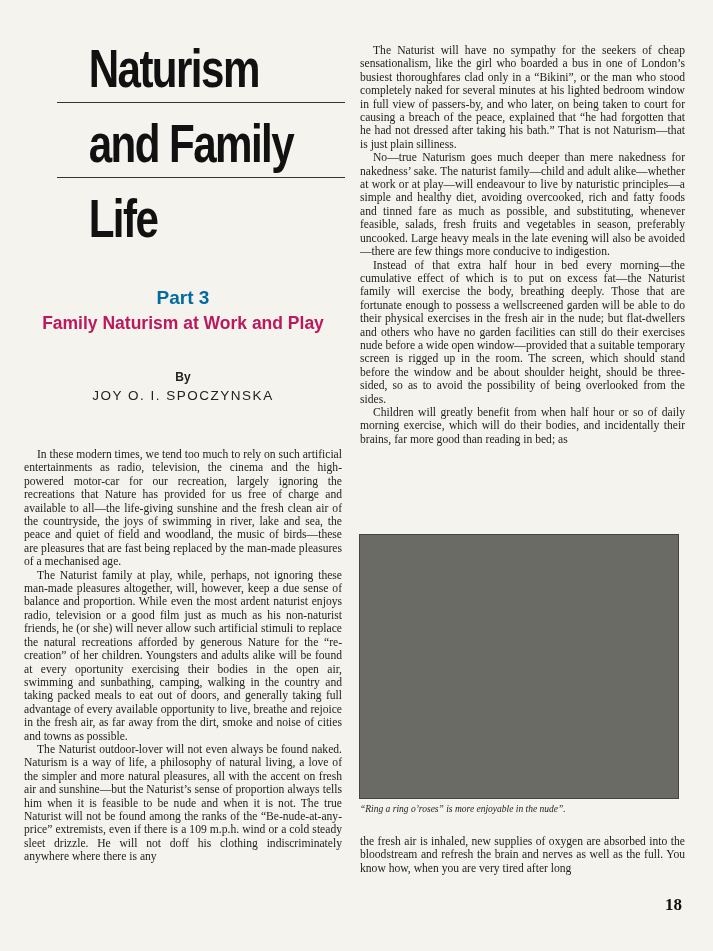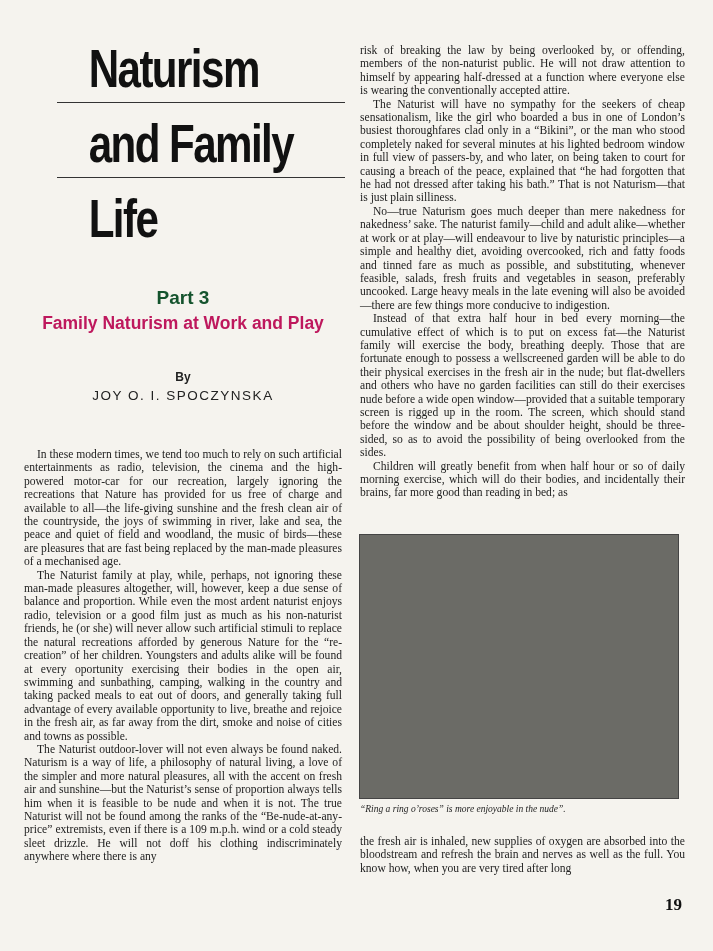--- a/index.html
+++ b/index.html
@@ -10,21 +10,21 @@
       color: #222;
     }
     .title-block { position: absolute; left: 57px; top: 38px; width: 288px; }
     .title-line {
       font-family: "Liberation Sans", "DejaVu Sans", sans-serif;
       font-weight: bold; font-size: 54px; line-height: 60px;
       letter-spacing: -2px; transform: scaleX(0.78); color: #111;
     }
     .rule { height: 1px; background: #333; margin: 4px 0 10px 0; }
     .part { position: absolute; left: 24px; top: 287px; width: 318px; text-align: center;
-      font-family: "Liberation Sans", "DejaVu Sans", sans-serif; font-weight: bold; font-size: 19px; color: #14532d; }
+      font-family: "Liberation Sans", "DejaVu Sans", sans-serif; font-weight: bold; font-size: 19px; color: #0369a1; }
     .subtitle { position: absolute; left: 16px; top: 313px; width: 334px; text-align: center;
       font-family: "Liberation Sans", "DejaVu Sans", sans-serif; font-weight: bold; font-size: 17.5px; color: #be185d; }
     .by { position: absolute; left: 24px; top: 370px; width: 318px; text-align: center;
       font-family: "Liberation Sans", "DejaVu Sans", sans-serif; font-weight: bold; font-size: 12px; }
     .author { position: absolute; left: 24px; top: 388px; width: 318px; text-align: center;
       font-family: "Liberation Sans", "DejaVu Sans", sans-serif; font-size: 13.5px; letter-spacing: 1.5px; }
     .body-text { font-size: 11.6px; line-height: 13.4px; text-align: justify; margin: 0; }
     .body-text p { margin: 0; text-indent: 13px; }
     .left-body { position: absolute; left: 24px; top: 448px; width: 318px; }
     .right-top { position: absolute; left: 360px; top: 44px; width: 325px; }
@@ -54,27 +54,26 @@
 <div class="by">By</div>
 <div class="author">JOY O. I. SPOCZYNSKA</div>
 
 <div class="left-body body-text">
   <p>In these modern times, we tend too much to rely on such artificial entertainments as radio, television, the cinema and the high-powered motor-car for our recreation, largely ignoring the recreations that Nature has provided for us free of charge and available to all—the life-giving sunshine and the fresh clean air of the countryside, the joys of swimming in river, lake and sea, the peace and quiet of field and woodland, the music of birds—these are pleasures that are fast being replaced by the man-made pleasures of a mechanised age.</p>
   <p>The Naturist family at play, while, perhaps, not ignoring these man-made pleasures altogether, will, however, keep a due sense of balance and proportion. While even the most ardent naturist enjoys radio, television or a good film just as much as his non-naturist friends, he (or she) will never allow such artificial stimuli to replace the natural recreations afforded by generous Nature for the “re-creation” of her children. Youngsters and adults alike will be found at every oportunity exercising their bodies in the open air, swimming and sunbathing, camping, walking in the country and taking packed meals to eat out of doors, and generally taking full advantage of every available opportunity to live, breathe and rejoice in the fresh air, as far away from the dirt, smoke and noise of cities and towns as possible.</p>
   <p>The Naturist outdoor-lover will not even always be found naked. Naturism is a way of life, a philosophy of natural living, a love of the simpler and more natural pleasures, all with the accent on fresh air and sunshine—but the Naturist’s sense of proportion always tells him when it is feasible to be nude and when it is not. The true Naturist will not be found among the ranks of the “Be-nude-at-any-price” extremists, even if there is a 109 m.p.h. wind or a cold steady sleet drizzle. He will not doff his clothing indiscriminately anywhere where there is any</p>
 </div>
 
 <div class="right-top body-text">
-  <p style="text-indent:0">risk of breaking the law by being overlooked by, or offending, members of the non-naturist public. He will not draw attention to himself by appearing half-dressed at a function where everyone else is wearing the conventionally accepted attire.</p>
   <p>The Naturist will have no sympathy for the seekers of cheap sensationalism, like the girl who boarded a bus in one of London’s busiest thoroughfares clad only in a “Bikini”, or the man who stood completely naked for several minutes at his lighted bedroom window in full view of passers-by, and who later, on being taken to court for causing a breach of the peace, explained that “he had forgotten that he had not dressed after taking his bath.” That is not Naturism—that is just plain silliness.</p>
   <p>No—true Naturism goes much deeper than mere nakedness for nakedness’ sake. The naturist family—child and adult alike—whether at work or at play—will endeavour to live by naturistic principles—a simple and healthy diet, avoiding overcooked, rich and fatty foods and tinned fare as much as possible, and substituting, whenever feasible, salads, fresh fruits and vegetables in season, preferably uncooked. Large heavy meals in the late evening will also be avoided—there are few things more conducive to indigestion.</p>
   <p>Instead of that extra half hour in bed every morning—the cumulative effect of which is to put on excess fat—the Naturist family will exercise the body, breathing deeply. Those that are fortunate enough to possess a wellscreened garden will be able to do their physical exercises in the fresh air in the nude; but flat-dwellers and others who have no garden facilities can still do their exercises nude before a wide open window—provided that a suitable temporary screen is rigged up in the room. The screen, which should stand before the window and be about shoulder height, should be three-sided, so as to avoid the possibility of being overlooked from the sides.</p>
   <p>Children will greatly benefit from when half hour or so of daily morning exercise, which will do their bodies, and incidentally their brains, far more good than reading in bed; as</p>
 </div>
 
 <div class="photo"></div>
 <div class="caption">“Ring a ring o’roses” is more enjoyable in the nude”.</div>
 
 <div class="right-bottom body-text">
   <p style="text-indent:0">the fresh air is inhaled, new supplies of oxygen are absorbed into the bloodstream and refresh the brain and nerves as well as the full. You know how, when you are very tired after long</p>
 </div>
 
-<div class="page-number">19</div>
+<div class="page-number">18</div>
 
 </body></html>

